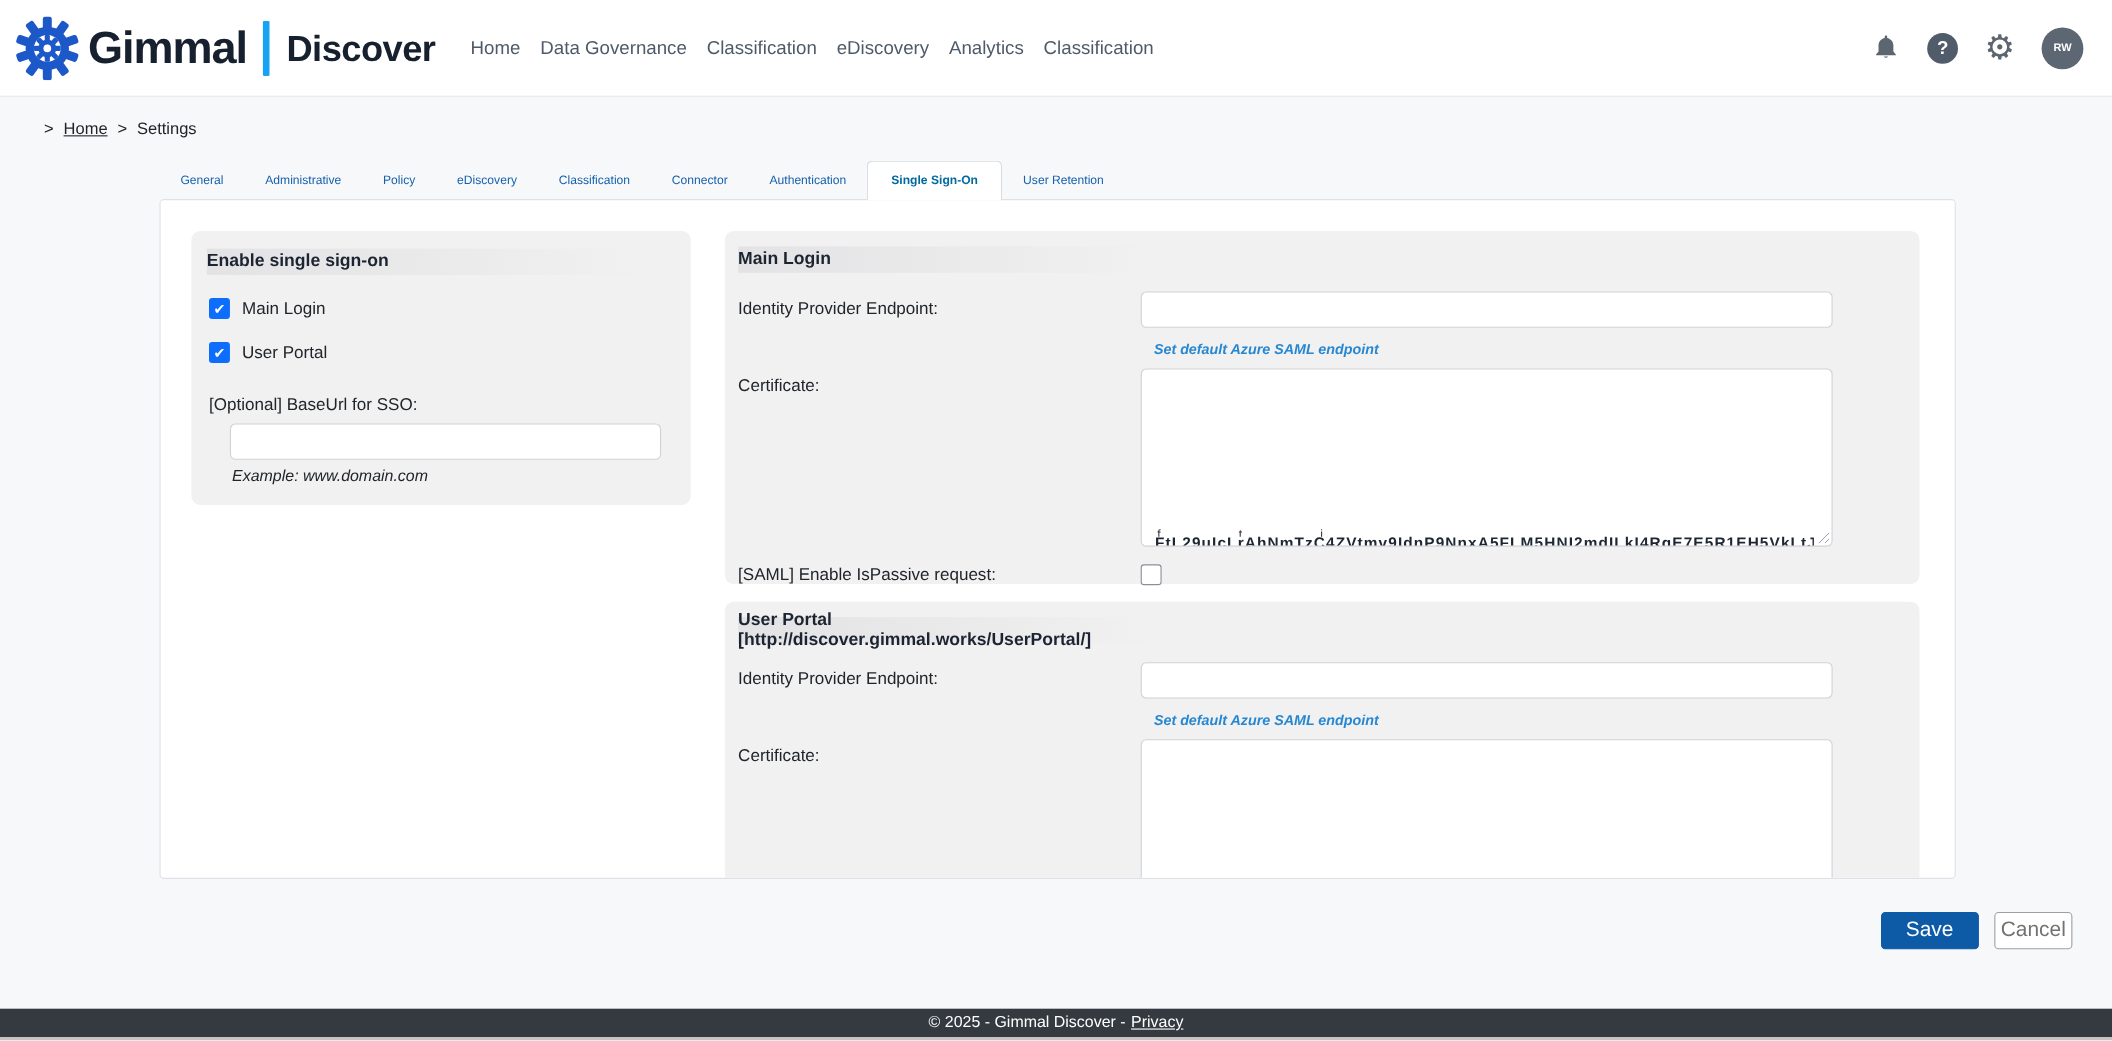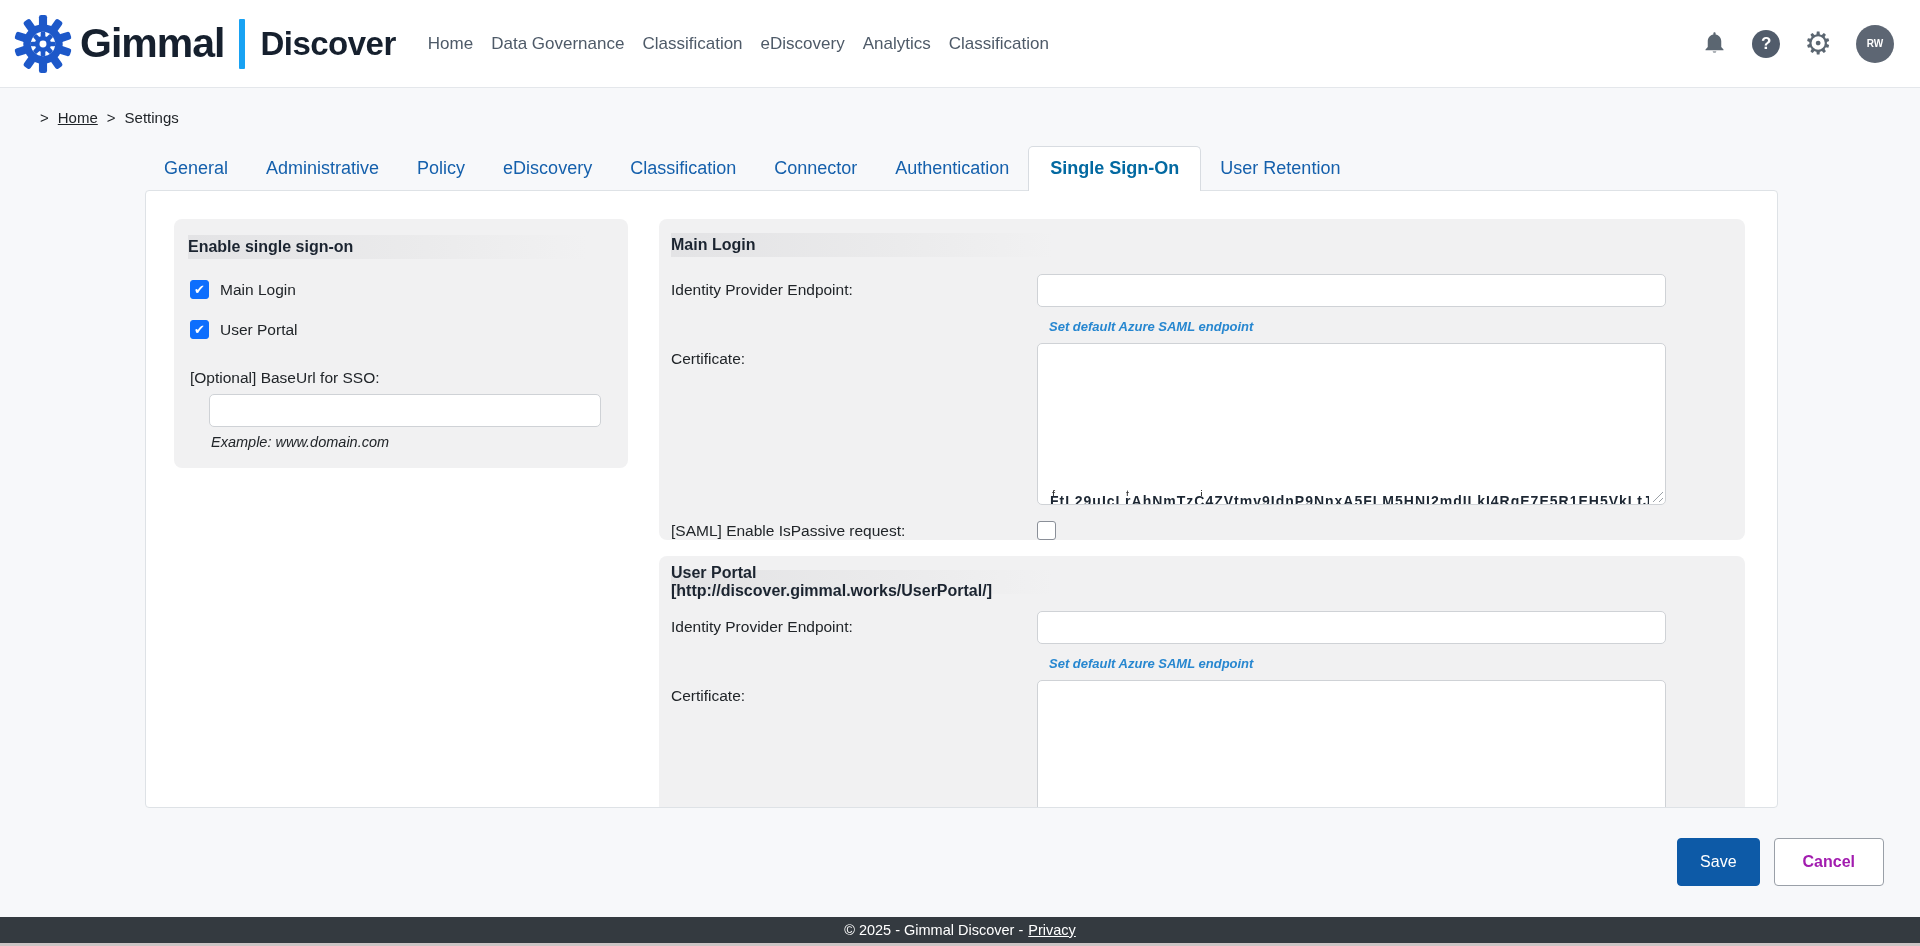--- a/index.html
+++ b/index.html
@@ -29,21 +29,21 @@
   .help-circle { width:28px; height:28px; border-radius:50%; background:#515c6b; color:#fff;
     font-size:17px; font-weight:bold; display:flex; align-items:center; justify-content:center; }
   .gear-glyph { font-size:31px; color:#5b6671; line-height:1; }
   .avatar { width:38px; height:38px; border-radius:50%; background:#5d6673; color:#fff;
     font-size:10px; font-weight:bold; display:flex; align-items:center; justify-content:center; }
   
   .breadcrumb { margin:21px 0 0 40px; font-size:15px; color:#212529; display:flex; gap:9px; align-items:center; }
   .breadcrumb a { color:#212529; text-decoration:underline; cursor:pointer; }
   
   .tabs-row { display:flex; align-items:flex-end; margin:20px 0 0 145px; position:relative; z-index:2; }
-  .tab { font-size:18px; color:#1560ac; text-decoration:none; padding:11px 19px; cursor:pointer;text-align:right; }
+  .tab { font-size:11px; color:#1560ac; text-decoration:none; padding:11px 19px; cursor:pointer;text-align:right; }
   .tab.active {
     background:#fff; border:1px solid #d8dce1; border-bottom:none; border-radius:5px 5px 0 0;
     color:#0369a1; font-weight:bold; margin-bottom:-1px; padding:11px 21px 12px 21px;
   }
   
   .card {
     margin-left:145px; width:1633px; height:618px; background:#fff;
     border:1px solid #dee2e6; border-radius:4px; overflow:hidden; position:relative; z-index:1;
   }
   .card-inner { padding:28px 32px 28px 28px; display:flex; gap:31px; align-items:flex-start; }
@@ -84,23 +84,23 @@
     font-size:14px; color:#1d2733; white-space:nowrap; letter-spacing:1px; font-weight:bold; }
   .cert-frag { position:absolute; bottom:8px; left:14px; font-size:11px; color:#333; letter-spacing:34px;
     height:8px; overflow:hidden; white-space:nowrap; }
   .resize-grip { position:absolute; right:2px; bottom:2px; width:13px; height:13px;
     background:repeating-linear-gradient(135deg, transparent 0 3px, #9aa0a6 3px 4px);
     clip-path:polygon(100% 0, 100% 100%, 0 100%); cursor:nwse-resize; }
   .ispassive-row { margin-top:16px; align-items:center; }
   .ispassive-row .form-label { padding-top:0; }
   
   .actions-row { display:flex; justify-content:flex-end; gap:14px; margin:30px 36px 0 0; }
-  .btn { font-family:inherit; font-size:16px; border-radius:4px; cursor:pointer; height:48px; }
+  .btn { font-family:inherit; font-size:19px; border-radius:4px; cursor:pointer; height:34px; }
   .btn-save { background:#0d5aa7; color:#fff; border:1px solid #0d5aa7; padding:0 22px; }
-  .btn-cancel { background:#fff; color:#a21caf; border:1px solid #9aa0a8; padding:0 28px;font-weight:bold; }
+  .btn-cancel { background:#fff; color:#737373; border:1px solid #9aa0a8; padding:0 5px; }
   
   .footer-bar { position:absolute; left:0; right:0; bottom:3px; height:26px; background:#343a40;
     color:#fff; display:flex; align-items:center; justify-content:center; font-size:14.5px; gap:5px; }
   .footer-bar a { color:#fff; text-decoration:underline; cursor:pointer; }
   .edge-strip { position:absolute; left:0; right:0; bottom:0; height:3px; background:#cbc4c4; }
 </style>
 </head>
 <body>
 
 <header class="topbar">

